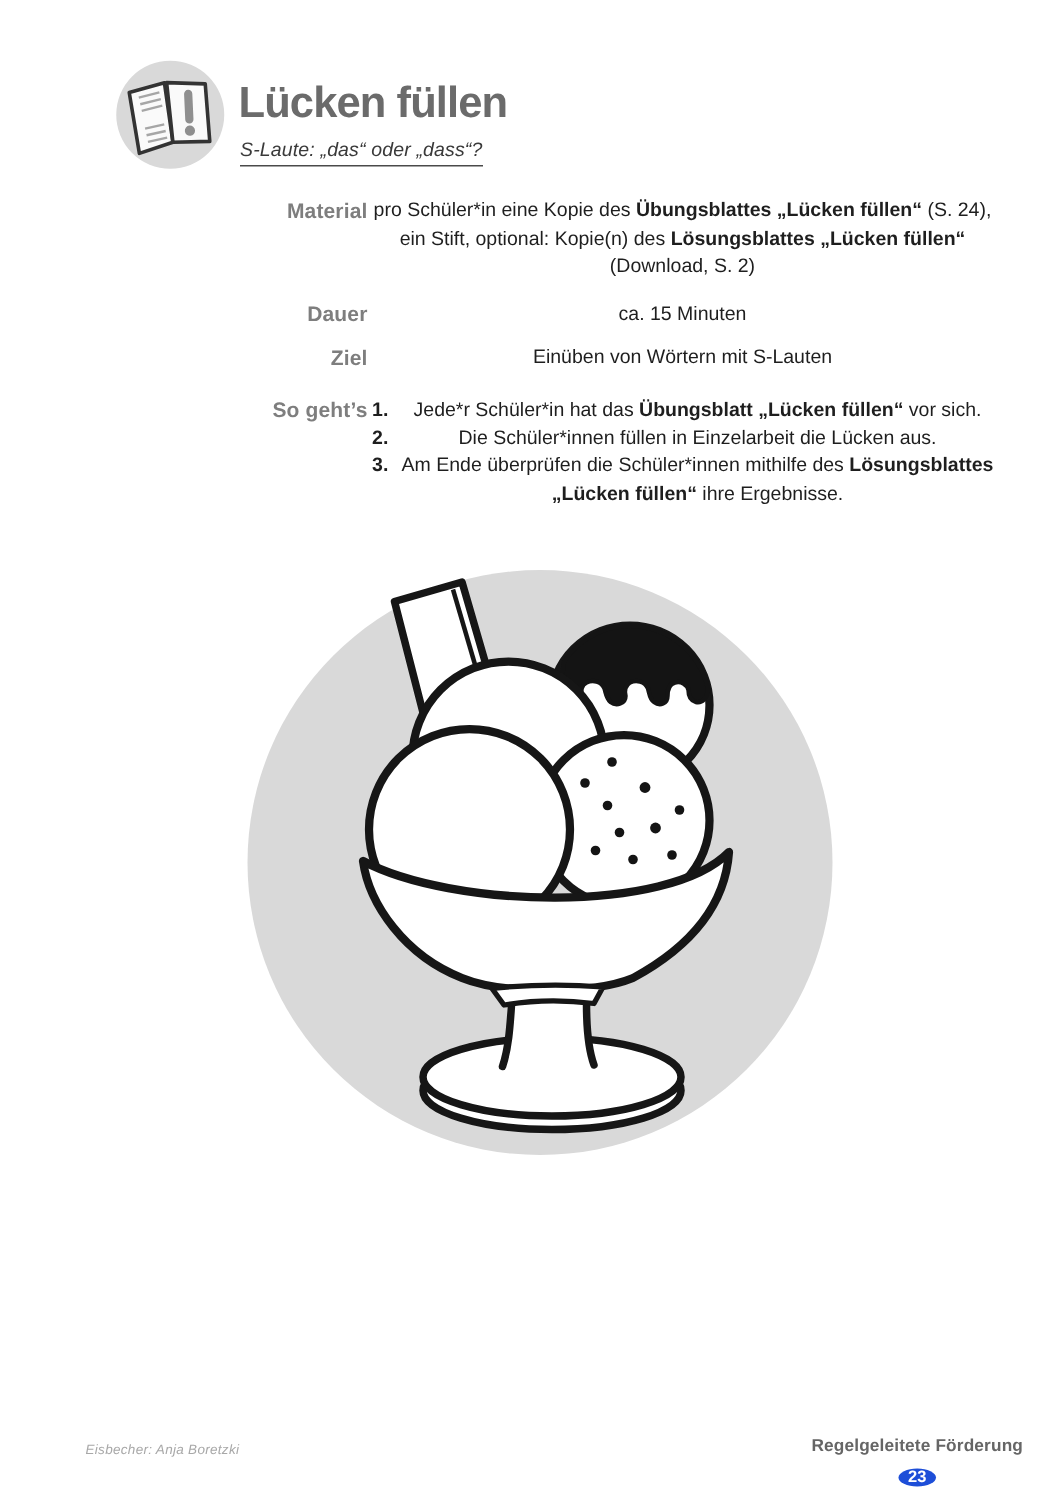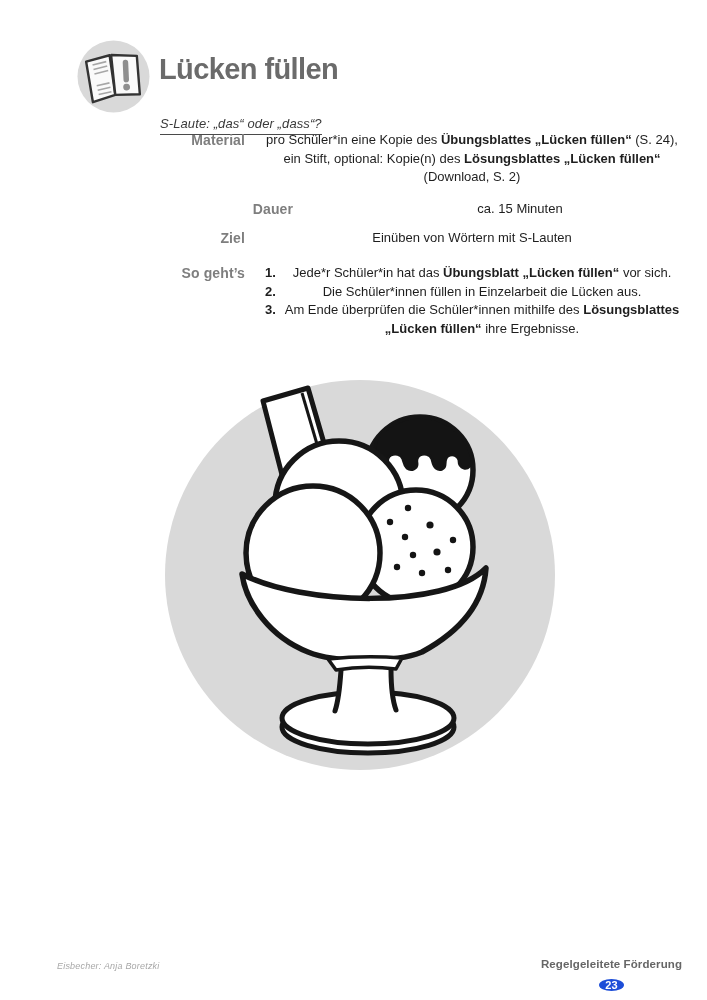--- a/index.html
+++ b/index.html
@@ -13,34 +13,33 @@
   .page-title{
     position:absolute;left:159px;top:53px;
     font-size:29px;font-weight:bold;color:#6b6b6b;letter-spacing:-0.6px;
     line-height:32px;
   }
   .page-subtitle{
     position:absolute;left:160px;top:92px;
     font-size:13px;font-style:italic;color:#3a3a3a;
     border-bottom:1.6px solid #4a4a4a;padding-bottom:3px;
     letter-spacing:0.1px;
-    margin-top:24px;
   }
   
   .info-rows{position:absolute;left:0;top:131px;width:690px;}
-  .row{display:grid;grid-template-columns:245px 420px;column-gap:17px;}
+  .row{display:grid;grid-template-columns:245px 420px;}
   .row-label{
     text-align:right;font-weight:bold;color:#7e7e7e;
     font-size:14px;line-height:18.6px;letter-spacing:0.1px;
   }
   .row-content{font-size:13px;line-height:18.6px;color:#1e1e1e;text-align:center;}
   .line{white-space:nowrap;}
   .b{font-weight:bold;}
   .mb-material{margin-bottom:13px;}
-  .mb-dauer{margin-bottom:11px;padding-left:48px;}
+  .mb-dauer{margin-bottom:11px;}
   .mb-ziel{margin-bottom:16px;}
   .step{display:grid;grid-template-columns:17px 1fr;column-gap:3px;}
   .step .num{font-weight:bold;}
   
   .illustration{position:absolute;left:160px;top:375px;width:400px;height:400px;}
   
   .footer-credit{
     position:absolute;left:57px;top:961px;
     font-size:9px;font-style:italic;color:#a8a8a8;letter-spacing:0.2px;
   }

